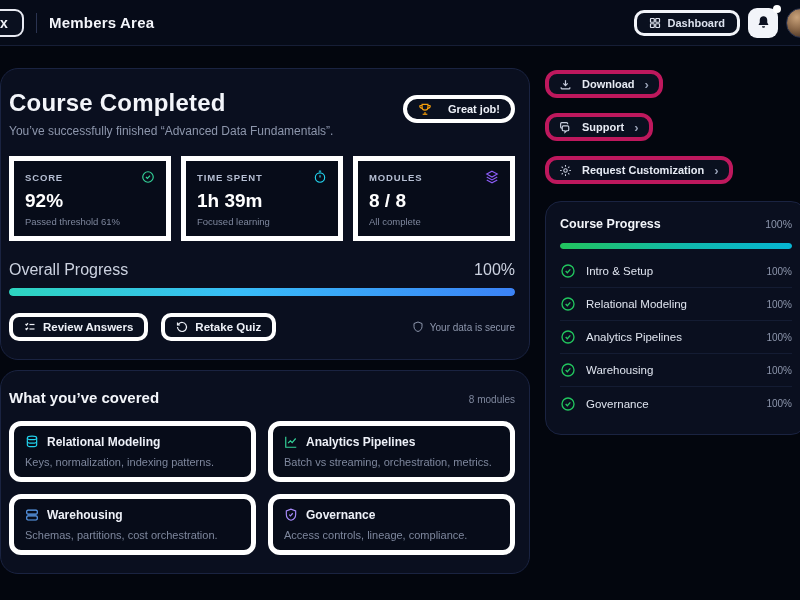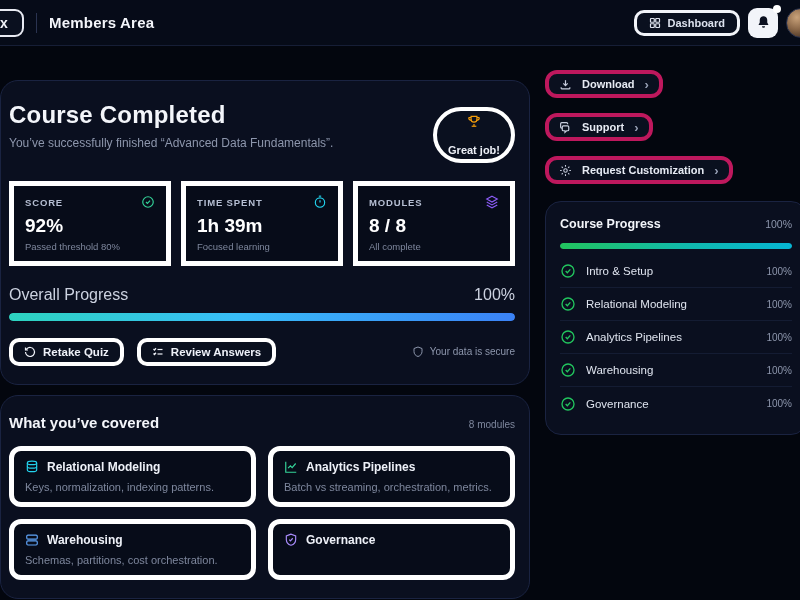--- a/index.html
+++ b/index.html
@@ -42,37 +42,37 @@
     position:absolute; top:-3px; right:-3px; width:8px; height:8px;
     border-radius:50%; background:#ffffff;
   }
   .avatar {
     width:30px; height:30px; border-radius:50%; margin-right:-16px;
     background:radial-gradient(circle at 35% 30%, #c9a27a 0%, #8a6748 45%, #4c3626 80%);
     border:1px solid #2a3350; cursor:pointer; flex:none;
   }
 
   
-  .main-col { position:absolute; left:0; top:80px; width:530px; }
+  .main-col { position:absolute; left:0; top:68px; width:530px; }
   .side-col { position:absolute; left:545px; top:70px; width:262px; }
 
   .panel {
     background:#0a0f1f; border:1px solid #1a2341; border-radius:18px;
   }
 
   
   .card1 { padding:20px 14px 18px 8px; }
   .card1-head { display:flex; align-items:flex-start; justify-content:space-between; }
   .page-title { font-size:24px; font-weight:bold; letter-spacing:.2px; }
   .subtitle { font-size:12px; color:#8d96ac; margin-top:7px; }
   .badge {
     display:flex; align-items:center; gap:16px;
     border:4px solid #ffffff; border-radius:999px; background:#0a101f;
     padding:3px 11px; font-size:11px; font-weight:bold; color:#eef1f8;
-    cursor:pointer; margin-top:6px;flex-direction:column;
+    cursor:pointer; margin-top:6px;
   }
 
   .stats { display:grid; grid-template-columns:repeat(3,1fr); gap:10px; margin-top:18px; }
   .stat-card {
     border:5px solid #ffffff; border-radius:0; background:#070c19;
     padding:9px 11px; cursor:pointer;
   }
   .stat-top { display:flex; align-items:center; justify-content:space-between; }
   .stat-label { font-size:9.5px; letter-spacing:.09em; color:#b6bfd3; font-weight:bold; }
   .stat-value { font-size:19px; font-weight:bold; margin-top:6px; color:#ffffff; }
@@ -84,21 +84,21 @@
   .progress-fill-main { height:100%; width:100%; border-radius:4px;
     background:linear-gradient(90deg,#2dd4bf 0%,#38bdf8 45%,#3b82f6 100%); }
 
   .actions-row { display:flex; align-items:center; margin-top:17px; }
   .pill-btn {
     display:flex; align-items:center; gap:7px;
     border:4px solid #ffffff; border-radius:10px; background:#0a101f;
     padding:4px 11px; font-size:11.5px; font-weight:bold; color:#eef1f8;
     cursor:pointer; margin-right:13px;
   }
-  .secure-note { margin-left:auto; display:flex; gap:6px;
+  .secure-note { margin-left:auto; display:flex; align-items:center; gap:6px;
     font-size:10px; color:#8d96ac; }
 
   
   .card2 { margin-top:10px; padding:18px 14px 18px 8px; }
   .card2-head { display:flex; align-items:baseline; justify-content:space-between; }
   .section-title { font-size:15px; font-weight:bold; }
   .module-count { font-size:10px; color:#7e879d; }
   .modules { display:grid; grid-template-columns:1fr 1fr; gap:12px; margin-top:15px; }
   .module-card {
     border:5px solid #ffffff; border-radius:12px; background:#070c19;
@@ -184,21 +184,21 @@
     <div class="stats">
       <div class="stat-card">
         <div class="stat-top">
           <span class="stat-label">SCORE</span>
           <svg class="ic" width="14" height="14" viewBox="0 0 24 24" fill="none" stroke="#34d399" stroke-width="2">
               <circle cx="12" cy="12" r="9"></circle>
               <path d="m8.5 12 2.5 2.5 4.5-5"></path>
             </svg>
         </div>
         <div class="stat-value">92%</div>
-        <div class="stat-caption">Passed threshold 80%</div>
+        <div class="stat-caption">Passed threshold 61%</div>
       </div>
       <div class="stat-card">
         <div class="stat-top">
           <span class="stat-label">TIME SPENT</span>
           <svg class="ic" width="14" height="14" viewBox="0 0 24 24" fill="none" stroke="#22d3ee" stroke-width="2">
               <circle cx="12" cy="13" r="8"></circle>
               <path d="M12 9v4"></path>
               <path d="M10 2h4"></path>
             </svg>
         </div>
@@ -223,33 +223,33 @@
       <span>Overall Progress</span>
       <span>100%</span>
     </div>
     <div class="progress-track">
       <div class="progress-fill-main"></div>
     </div>
 
     <div class="actions-row">
       <button class="pill-btn">
         <svg class="ic" width="12" height="12" viewBox="0 0 24 24" fill="none" stroke="#eef1f8" stroke-width="2.4">
-            <path d="M3 12a9 9 0 1 0 2.6-6.4L3 8"></path>
-            <path d="M3 3v5h5"></path>
-          </svg>
-        <span>Retake Quiz</span>
-      </button>
-      <button class="pill-btn">
-        <svg class="ic" width="12" height="12" viewBox="0 0 24 24" fill="none" stroke="#eef1f8" stroke-width="2.4">
             <path d="m3 6 2 2 3-3.5"></path>
             <path d="M11 7h10"></path>
             <path d="m3 15 2 2 3-3.5"></path>
             <path d="M11 16h10"></path>
           </svg>
         <span>Review Answers</span>
+      </button>
+      <button class="pill-btn">
+        <svg class="ic" width="12" height="12" viewBox="0 0 24 24" fill="none" stroke="#eef1f8" stroke-width="2.4">
+            <path d="M3 12a9 9 0 1 0 2.6-6.4L3 8"></path>
+            <path d="M3 3v5h5"></path>
+          </svg>
+        <span>Retake Quiz</span>
       </button>
       <div class="secure-note">
         <svg class="ic" width="12" height="12" viewBox="0 0 24 24" fill="none" stroke="#8d96ac" stroke-width="2">
             <path d="M12 2 4 5v6c0 5 3.2 8.6 8 10 4.8-1.4 8-5 8-10V5z"></path>
           </svg>
         <span>Your data is secure</span>
       </div>
     </div>
   </div>
 
@@ -292,20 +292,21 @@
         <div class="module-desc">Schemas, partitions, cost orchestration.</div>
       </div>
       <div class="module-card">
         <div class="module-head">
           <svg class="ic" width="14" height="14" viewBox="0 0 24 24" fill="none" stroke="#a78bfa" stroke-width="2">
               <path d="M12 2 4 5v6c0 5 3.2 8.6 8 10 4.8-1.4 8-5 8-10V5z"></path>
               <path d="m9 11.5 2 2 4-4.5"></path>
             </svg>
           <span>Governance</span>
         </div>
+        <div class="module-desc">Access controls, lineage, compliance.</div>
       </div>
     </div>
   </div>
 </div>
 
 <div class="side-col">
 
   <button class="side-btn">
     <svg class="ic" width="13" height="13" viewBox="0 0 24 24" fill="none" stroke="#c7cddd" stroke-width="2.2">
         <path d="M12 4v9"></path>

